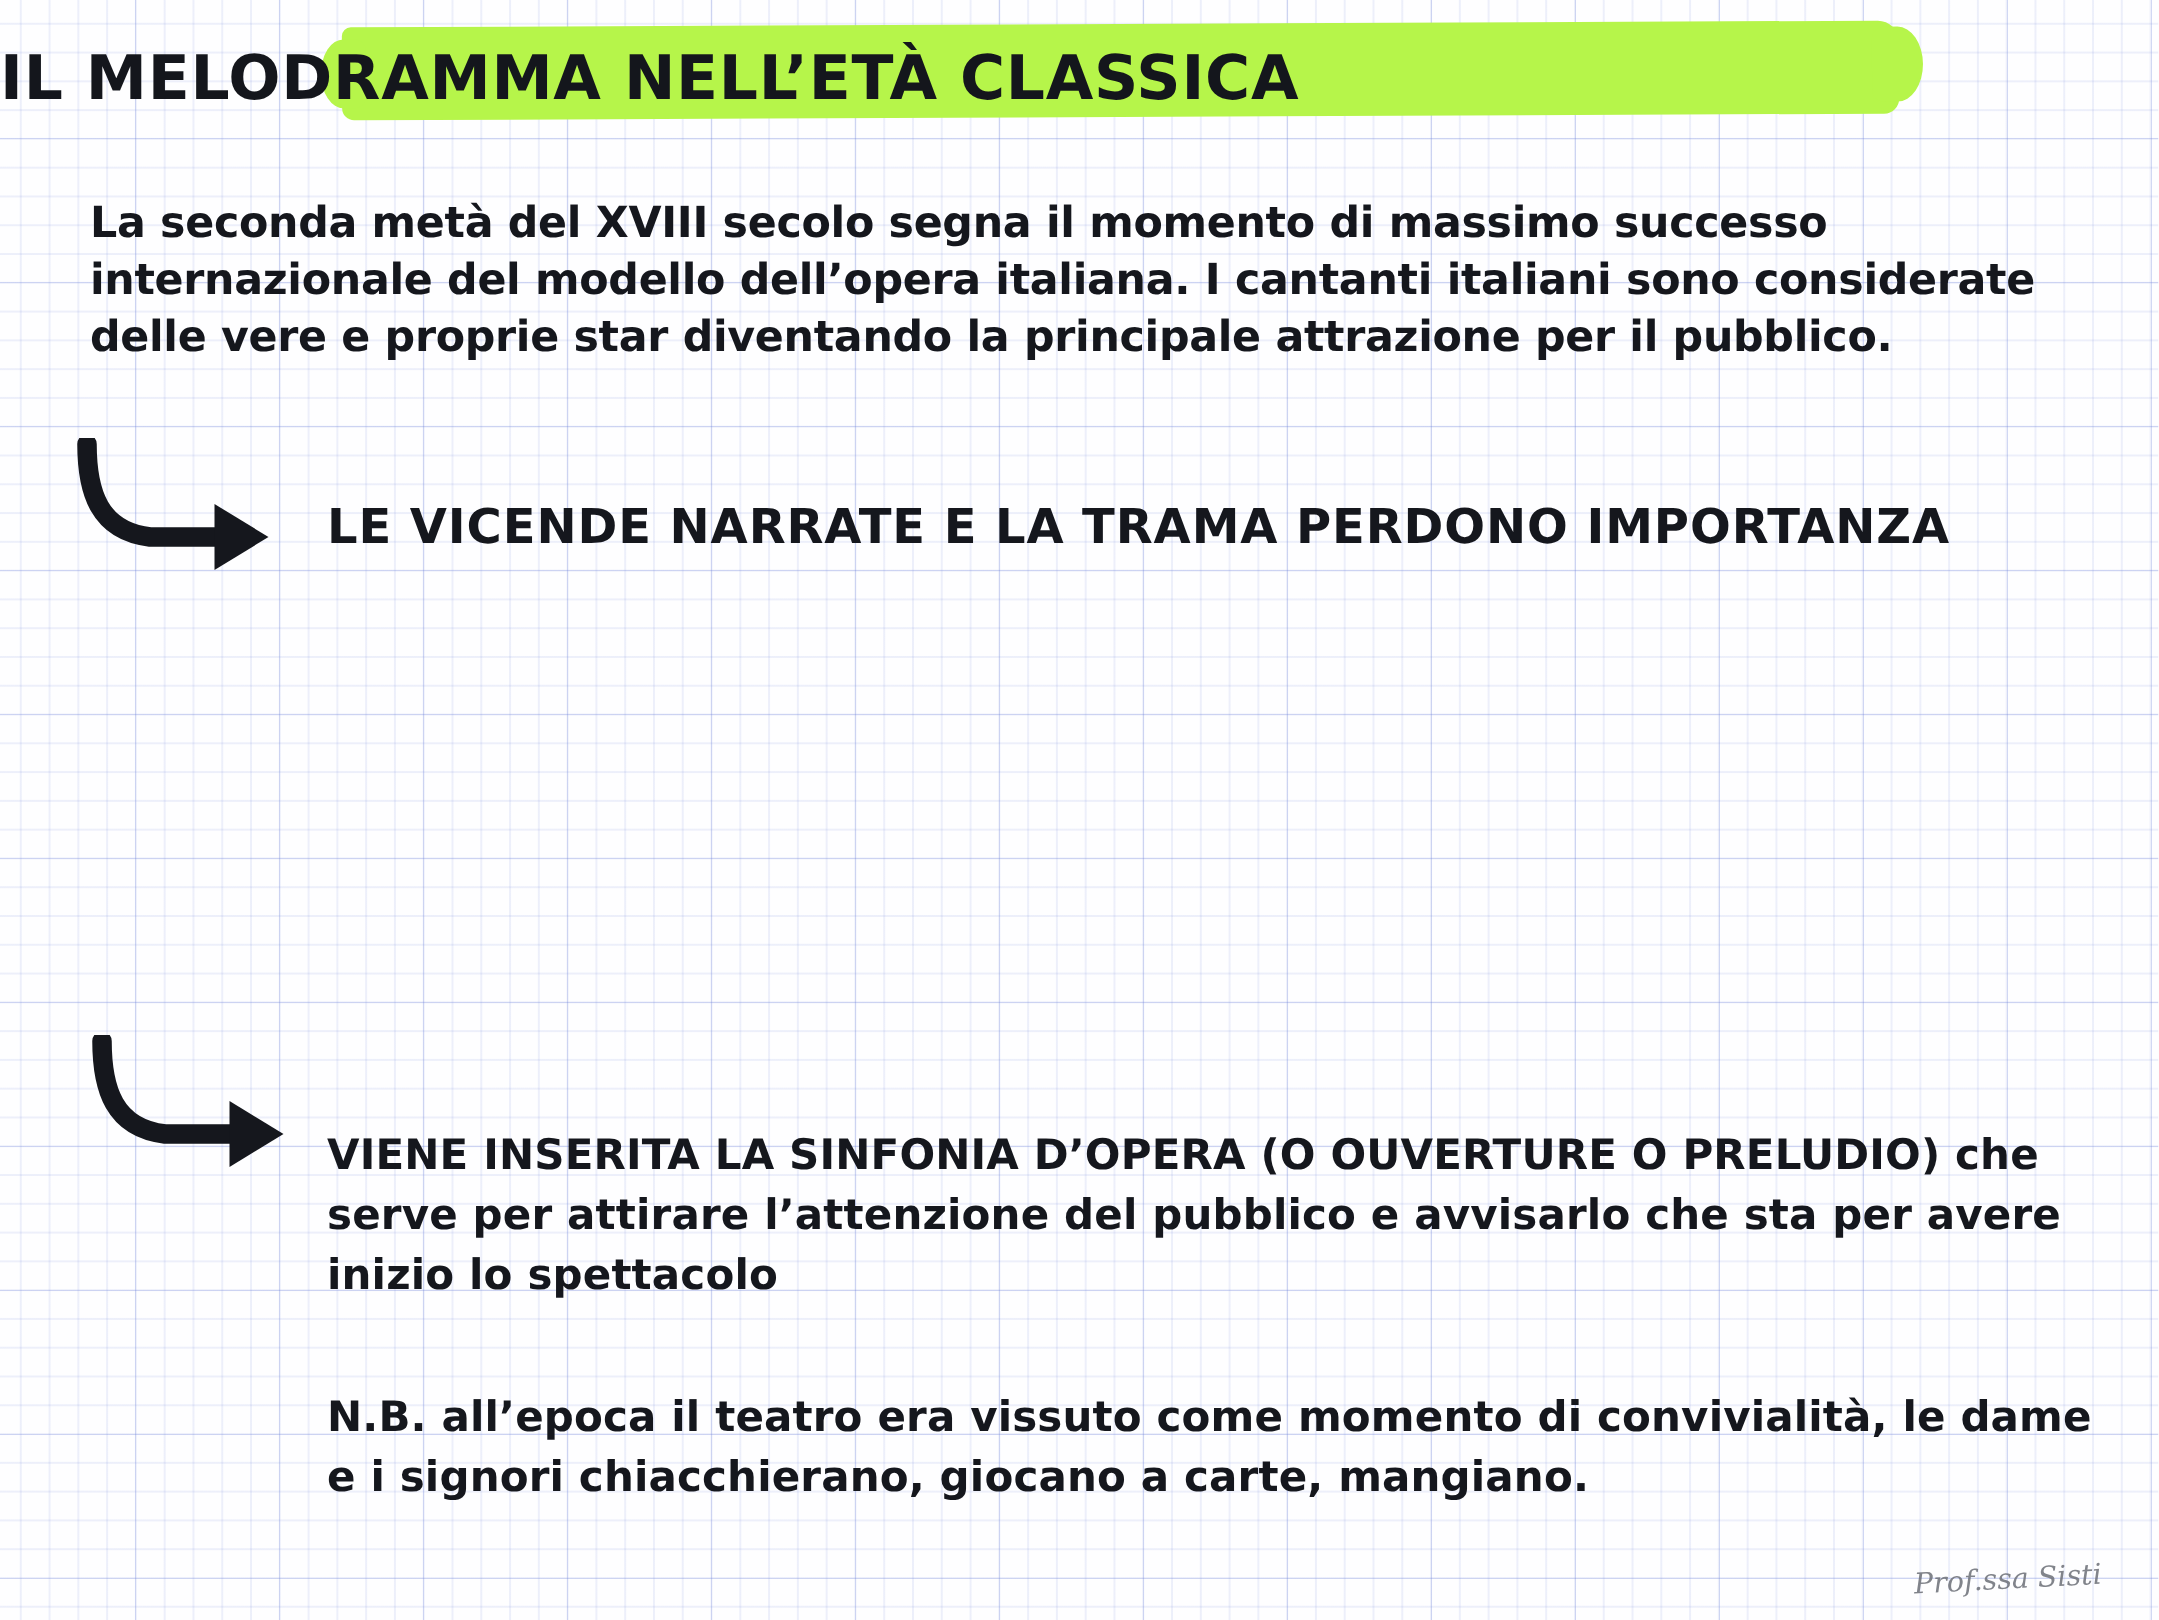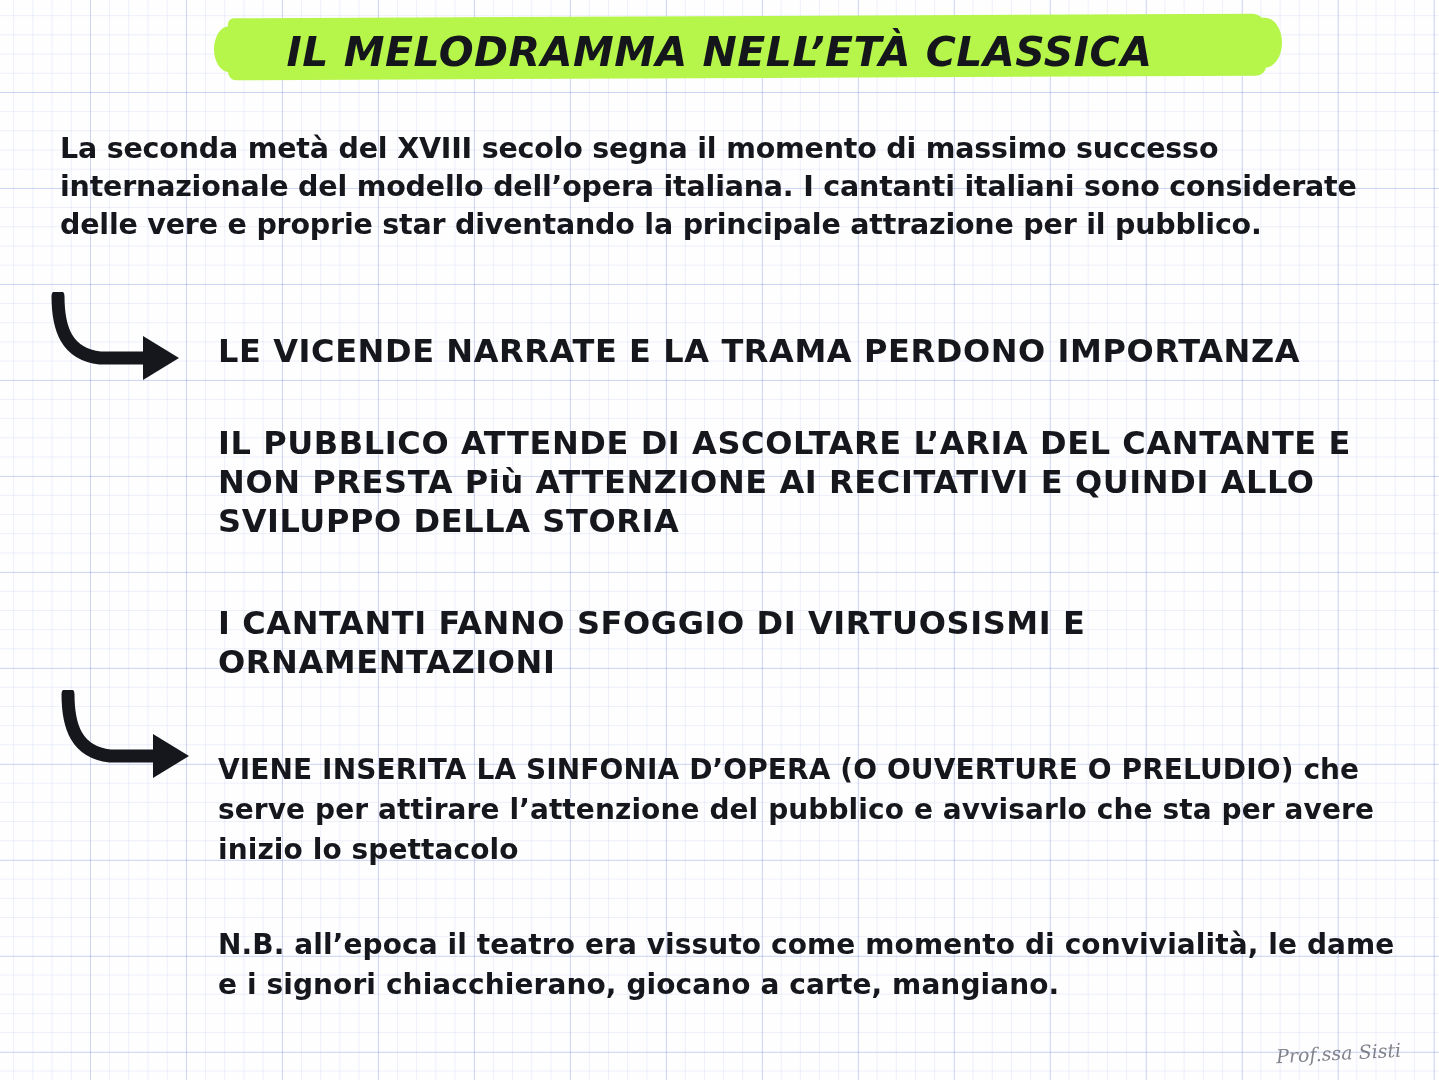--- a/index.html
+++ b/index.html
@@ -70,28 +70,27 @@
     width: 34px;
     height: 50px;
     background: #b6f54a;
     border-radius: 8px 50% 50% 8px;
   }
   .title-text {
     position: absolute;
     left: 0;
     top: 18px;
     width: 100%;
-    text-align: center;
+    text-align: left;
     font-family: "DejaVu Sans", sans-serif;
     font-weight: bold;
     font-size: 41px;
     letter-spacing: 0.5px;
     color: #14161c;
     white-space: nowrap;
-    font-style: italic;
   }
 
   
   .intro {
     position: absolute;
     left: 60px;
     top: 94px;
     width: 1360px;
     font-size: 28.5px;
     font-weight: bold;
@@ -167,20 +166,18 @@
   </div>
 
   <div class="arrow" id="arrow-2">
     <svg width="150" height="96" viewBox="0 0 150 96" xmlns="http://www.w3.org/2000/svg">
       <path d="M10 4 C10 36, 18 62, 52 66 L112 66" stroke="#15171d" stroke-width="13" fill="none" stroke-linecap="round"></path>
       <path d="M95 44 L131 66 L95 88 Z" fill="#15171d"></path>
     </svg>
   </div>
 
   <div class="block caps" id="block-1">LE VICENDE NARRATE E LA TRAMA PERDONO IMPORTANZA</div>
-  <div class="block caps" id="block-2">IL PUBBLICO ATTENDE DI ASCOLTARE L’ARIA DEL CANTANTE E NON PRESTA Più ATTENZIONE AI RECITATIVI E QUINDI ALLO SVILUPPO DELLA STORIA</div>
-  <div class="block caps" id="block-3">I CANTANTI FANNO SFOGGIO DI VIRTUOSISMI E ORNAMENTAZIONI</div>
   <div class="block mixed" id="block-5">N.B. all’epoca il teatro era vissuto come momento di convivialità, le dame e i signori chiacchierano, giocano a carte, mangiano.</div>
   <div class="block mixed" id="block-4">VIENE INSERITA LA SINFONIA D’OPERA (O OUVERTURE O PRELUDIO) che serve per attirare l’attenzione del pubblico e avvisarlo che sta per avere inizio lo spettacolo</div>
 
   <div class="signature">Prof.ssa Sisti</div>
 
 </div>
 
 </body></html>

